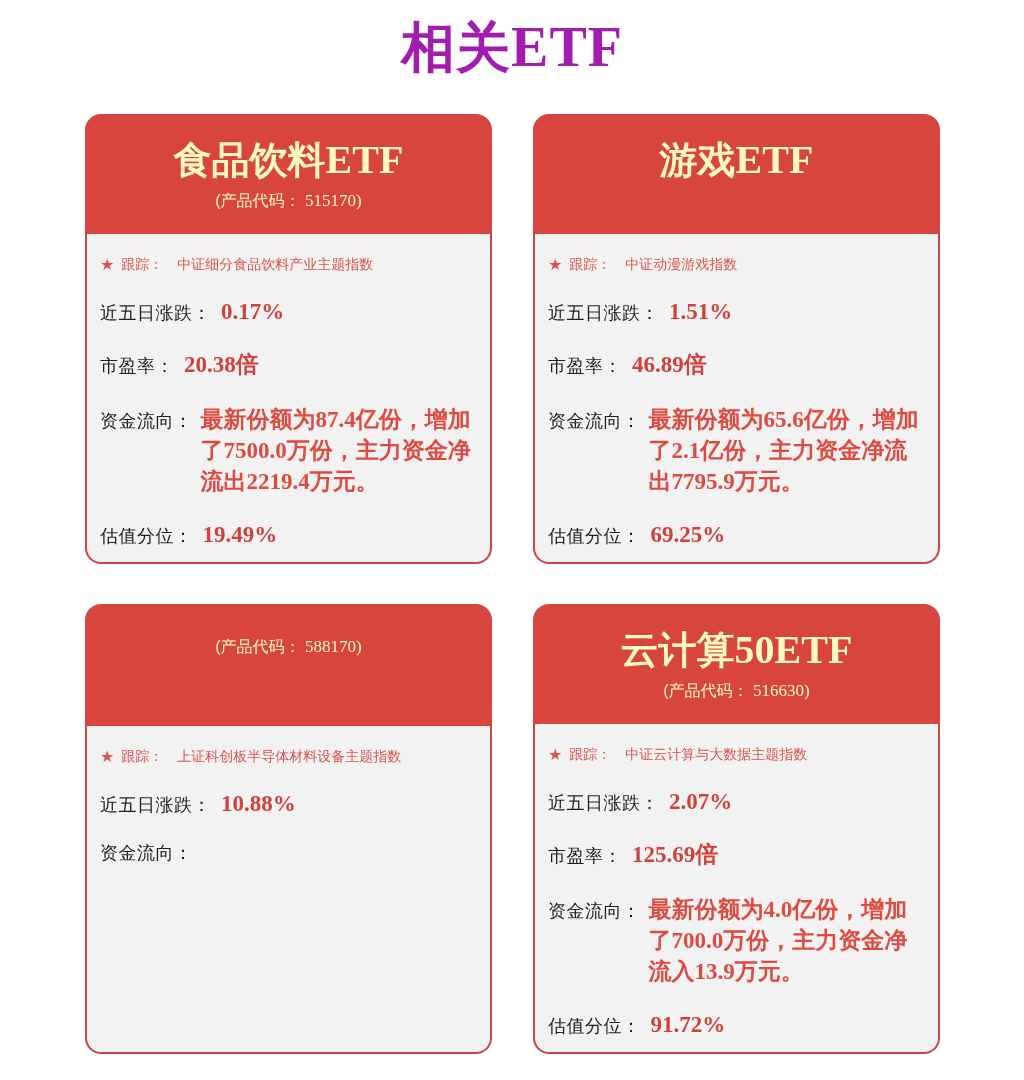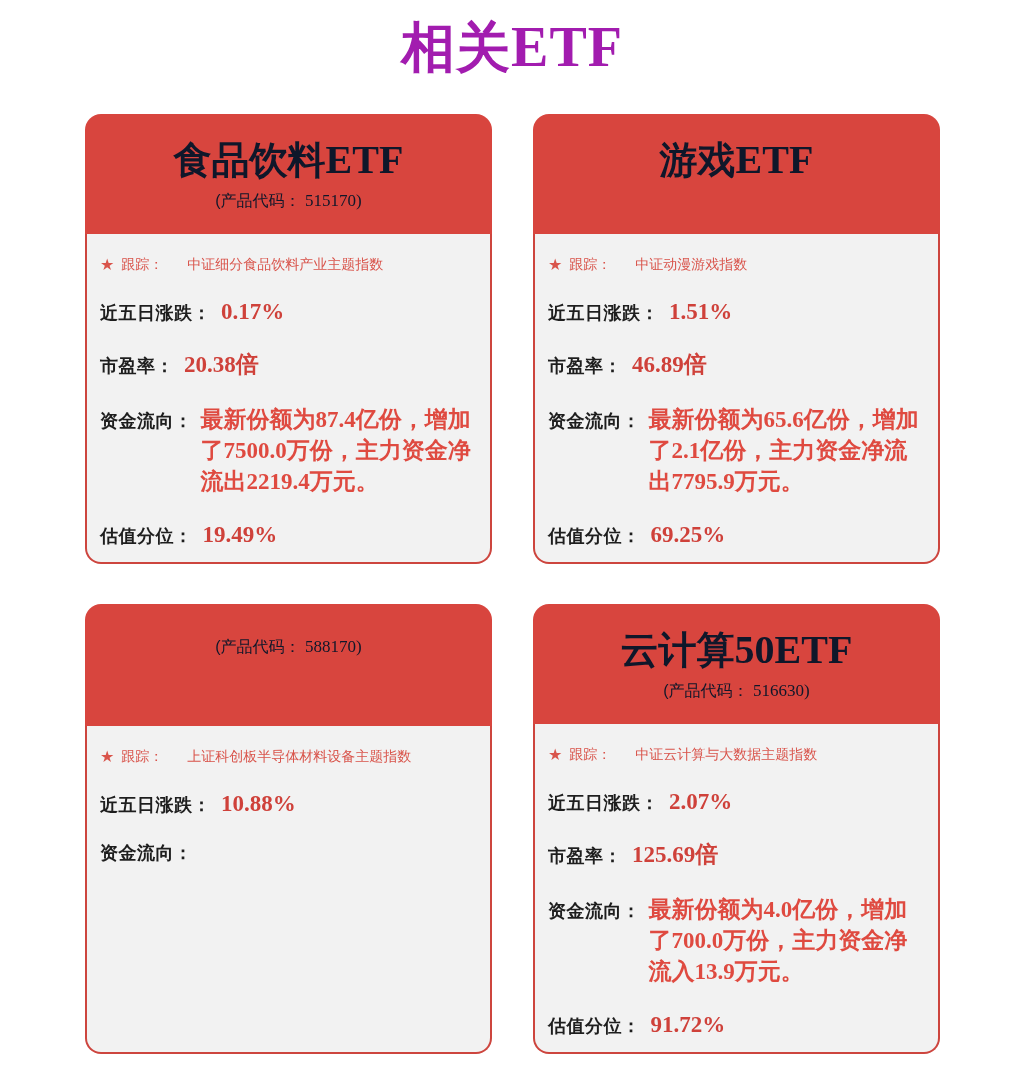--- a/index.html
+++ b/index.html
@@ -36,21 +36,21 @@
     height:450px;
     display:flex;
     flex-direction:column;
     box-sizing:border-box;
   }
   .card-header{
     background:#d8453e;
     border-radius:16px 16px 0 0;
     height:122px;
     box-sizing:border-box;
-    color:#0f172a;
+    color:#fef9c3;
     text-align:center;
     padding-top:24px;
   }
   .card-title{
     margin:0;
     font-size:38px;
     line-height:44px;
     font-weight:bold;
   }
   .card-title .en{ font-size:40px; }
@@ -74,30 +74,30 @@
     align-items:center;
     font-size:14px;
     color:#d9544b;
     font-weight:normal;
   }
   .tracking .star{
     font-size:16px;
     margin-right:7px;
     line-height:14px;
   }
-  .tracking-index{ margin-left:24px; }
+  .tracking-index{ margin-left:14px; }
 
   .row{
     display:flex;
     align-items:baseline;
     margin-top:24px;
   }
   .row-label{
     font-size:18px;
-    font-weight:bold;
+    font-weight:normal;
     color:#1e1e1e;
     white-space:nowrap;
     letter-spacing:0.5px;
   }
   .row-value{
     margin-left:10px;
     color:#cf413a;
     font-weight:bold;
     font-size:23px;
     white-space:nowrap;

